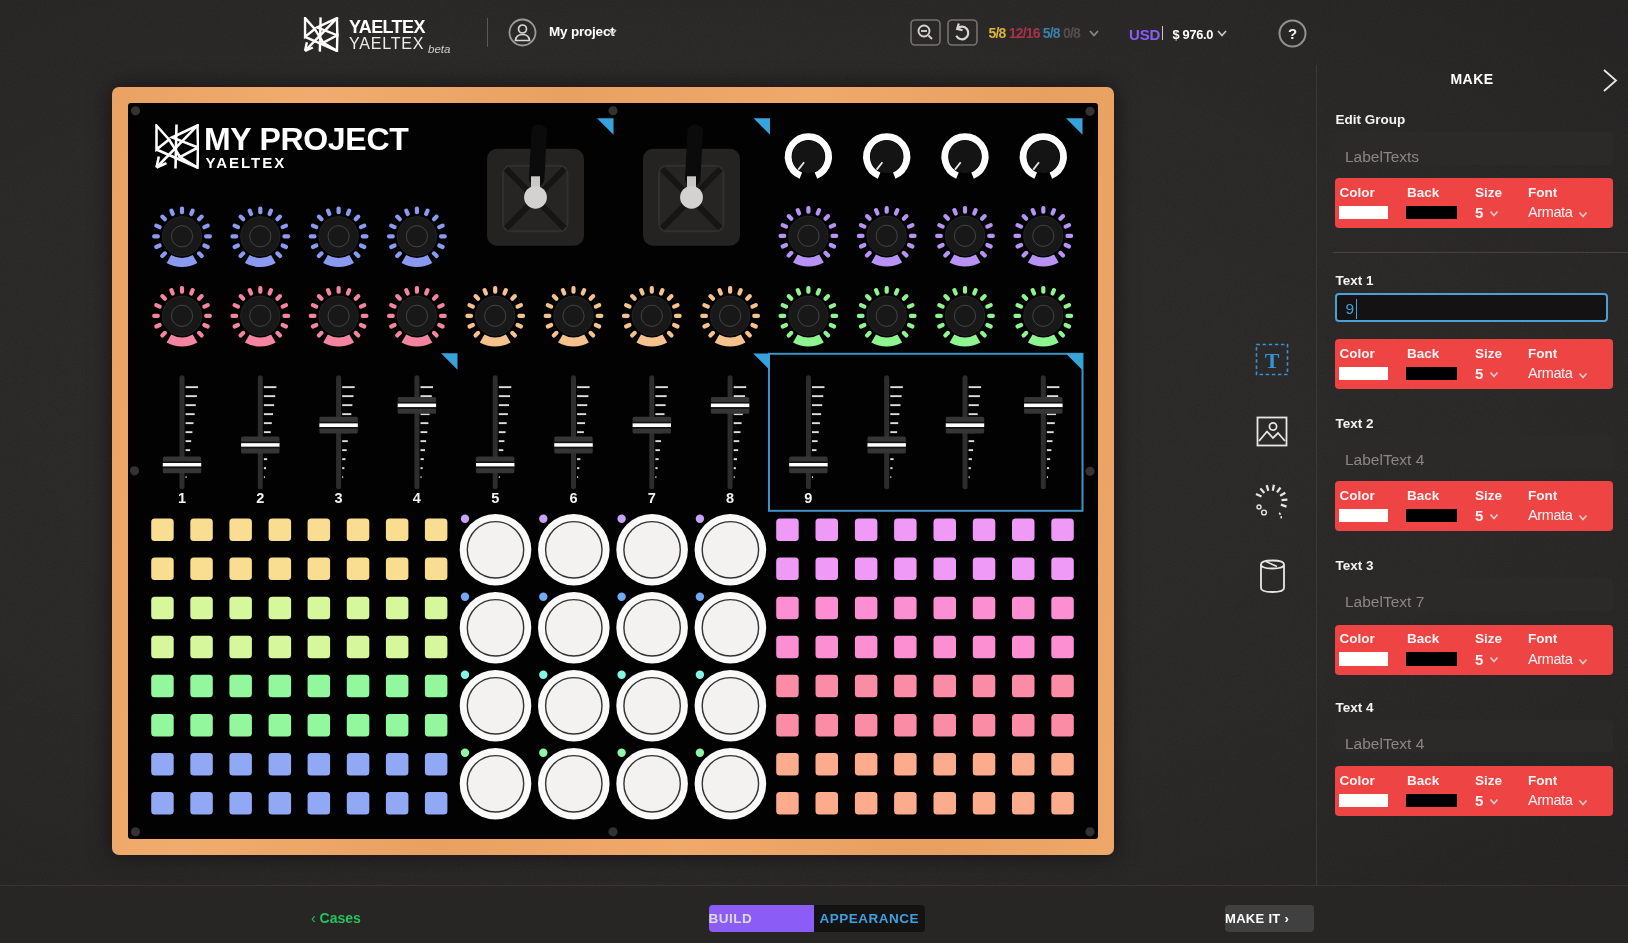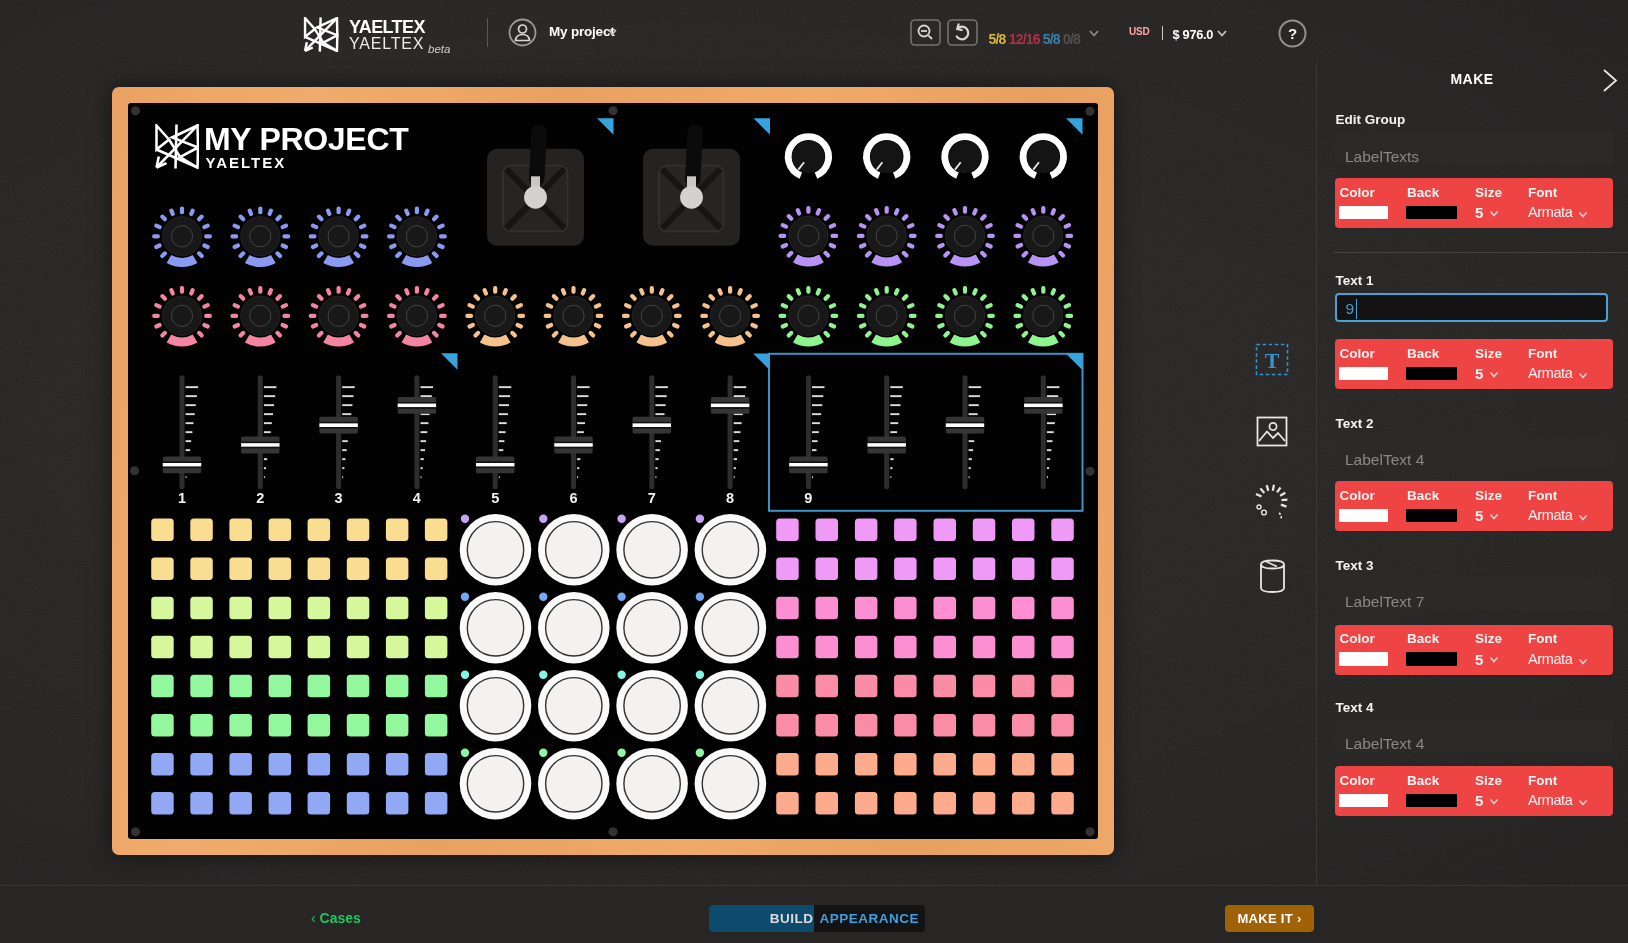--- a/index.html
+++ b/index.html
@@ -49,26 +49,26 @@
 <rect x="1" y="1" width="29" height="25" rx="4" fill="none" stroke="#757372" stroke-width="1.6"></rect>
 <circle cx="14" cy="12" r="5.5" fill="none" stroke="#d8d7d6" stroke-width="1.8"></circle>
 <line x1="11" y1="12" x2="17" y2="12" stroke="#d8d7d6" stroke-width="1.8"></line>
 <line x1="18.5" y1="16.5" x2="22" y2="20" stroke="#d8d7d6" stroke-width="1.8"></line>
 </svg>
 <svg style="position:absolute;left:947px;top:19px" width="31" height="27" viewBox="0 0 31 27">
 <rect x="1" y="1" width="29" height="25" rx="4" fill="none" stroke="#757372" stroke-width="1.6"></rect>
 <path d="M 10.5,9.5 A 6.3 6.3 0 1 1 9.3,16.8" fill="none" stroke="#d8d7d6" stroke-width="2.2"></path>
 <path d="M 11.8,4.5 L 10.2,9.9 L 15.6,11.2" fill="none" stroke="#d8d7d6" stroke-width="2.2"></path>
 </svg>
-<div class="abs" style="left:988.5px;top:31px;font-size:14px;font-weight:bold;letter-spacing:-.8px">
+<div class="abs" style="left:988.5px;top:25px;font-size:14px;font-weight:bold;letter-spacing:-.8px">
 <span style="color:#d8b43c">5/8</span> <span style="color:#a93248">12/16</span> <span style="color:#3a80ad">5/8</span> <span style="color:#544f4d">0/8</span></div>
 <svg style="position:absolute;left:1089px;top:30px" width="10" height="7.5" viewBox="0 0 10 7.5">
     <path d="M 1,1 L 5.0,5.5 L 9,1" fill="none" stroke="#8a8988" stroke-width="1.8"></path>
   </svg>
-<div class="abs" style="left:1129px;top:26px;font-size:10px;font-weight:bold;color:#fca5a5;letter-spacing:-.2px">USD</div>
+<div class="abs" style="left:1129px;top:26px;font-size:15px;font-weight:bold;color:#8b5cf6;letter-spacing:-.2px">USD</div>
 <div class="abs" style="left:1161.5px;top:26px;width:1.5px;height:13.5px;background:#cac9c8"></div>
 <div class="abs" style="left:1172.5px;top:26.5px;font-size:12.8px;font-weight:bold;color:#fff;letter-spacing:-.3px">$ 976.0</div>
 <svg style="position:absolute;left:1216.5px;top:30px" width="10" height="7.5" viewBox="0 0 10 7.5">
     <path d="M 1,1 L 5.0,5.5 L 9,1" fill="none" stroke="#c8c7c6" stroke-width="1.7"></path>
   </svg>
 <svg style="position:absolute;left:1278px;top:19px" width="29" height="29" viewBox="0 0 29 29">
 <circle cx="14.5" cy="14.5" r="13" fill="none" stroke="#929190" stroke-width="2"></circle>
 <text x="14.5" y="20" font-size="15" font-weight="bold" fill="#f2f2f2" text-anchor="middle" font-family="Liberation Sans,sans-serif">?</text>
 </svg>
 
@@ -1034,15 +1034,15 @@
       <path d="M 1.5,1.5 L 5,5.5 L 8.5,1.5" fill="none" stroke="#d0cfce" stroke-width="1.6"></path>
     </svg>
 <div style="position:absolute;left:193.5px;top:26px;font-size:14.5px;color:#f2f2f2;letter-spacing:-.4px">Armata</div>
 <svg style="position:absolute;left:243px;top:33px" width="10" height="8" viewBox="0 0 10 8">
       <path d="M 1.5,1.5 L 5,5.5 L 8.5,1.5" fill="none" stroke="#d0cfce" stroke-width="1.6"></path>
     </svg>
 </div>
 
 <div class="abs" style="left:0;top:885px;width:1628px;height:58px;background:#282525;border-top:1px solid #383434;z-index:60"></div>
 <div class="abs" style="left:311px;top:910px;font-size:14px;font-weight:bold;color:#22c55e;z-index:61"><span style="font-weight:normal">‹</span> Cases</div>
-<div class="abs" style="left:708.5px;top:905px;width:105px;height:27px;background:#0c4a6e;border-radius:4px 0 0 4px;z-index:61;text-align:right;line-height:27px;font-size:13.5px;font-weight:bold;color:#dcdbda;letter-spacing:.5px">BUILD</div>
+<div class="abs" style="left:708.5px;top:905px;width:105px;height:27px;background:#8b5cf6;border-radius:4px 0 0 4px;z-index:61;text-align:left;line-height:27px;font-size:13.5px;font-weight:bold;color:#dcdbda;letter-spacing:.5px">BUILD</div>
 <div class="abs" style="left:813.5px;top:905px;width:111.5px;height:27px;background:#141313;border-radius:0 4px 4px 0;z-index:61;text-align:center;line-height:27px;font-size:13.5px;font-weight:bold;color:#3f9fdf;letter-spacing:.5px">APPEARANCE</div>
-<div class="abs" style="left:1225px;top:904.5px;width:89px;height:27.5px;background:#a16207;border-radius:4px;z-index:61;text-align:center;line-height:27.5px;font-size:13px;font-weight:bold;color:#fff;letter-spacing:.3px">MAKE IT ›</div>
+<div class="abs" style="left:1225px;top:904.5px;width:89px;height:27.5px;background:#404040;border-radius:4px;z-index:61;text-align:left;line-height:27.5px;font-size:13px;font-weight:bold;color:#fff;letter-spacing:.3px">MAKE IT ›</div>
 
 </body></html>

